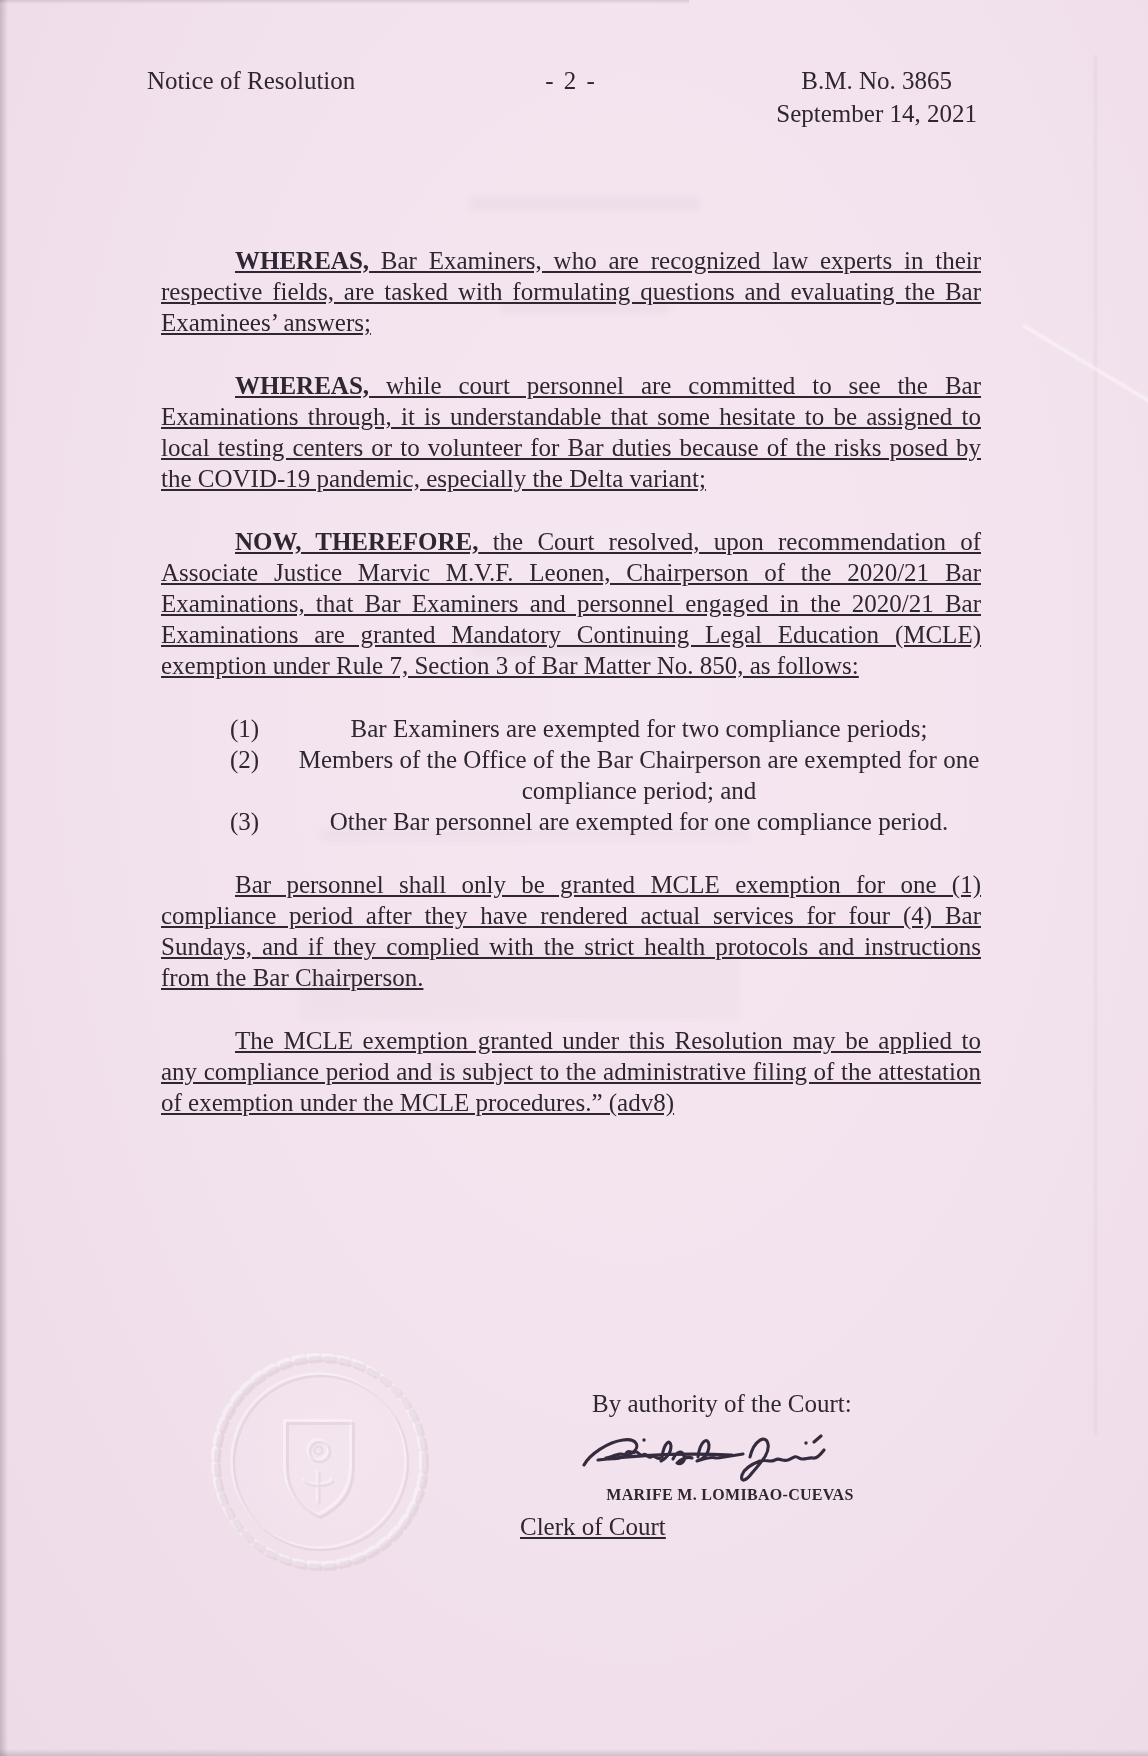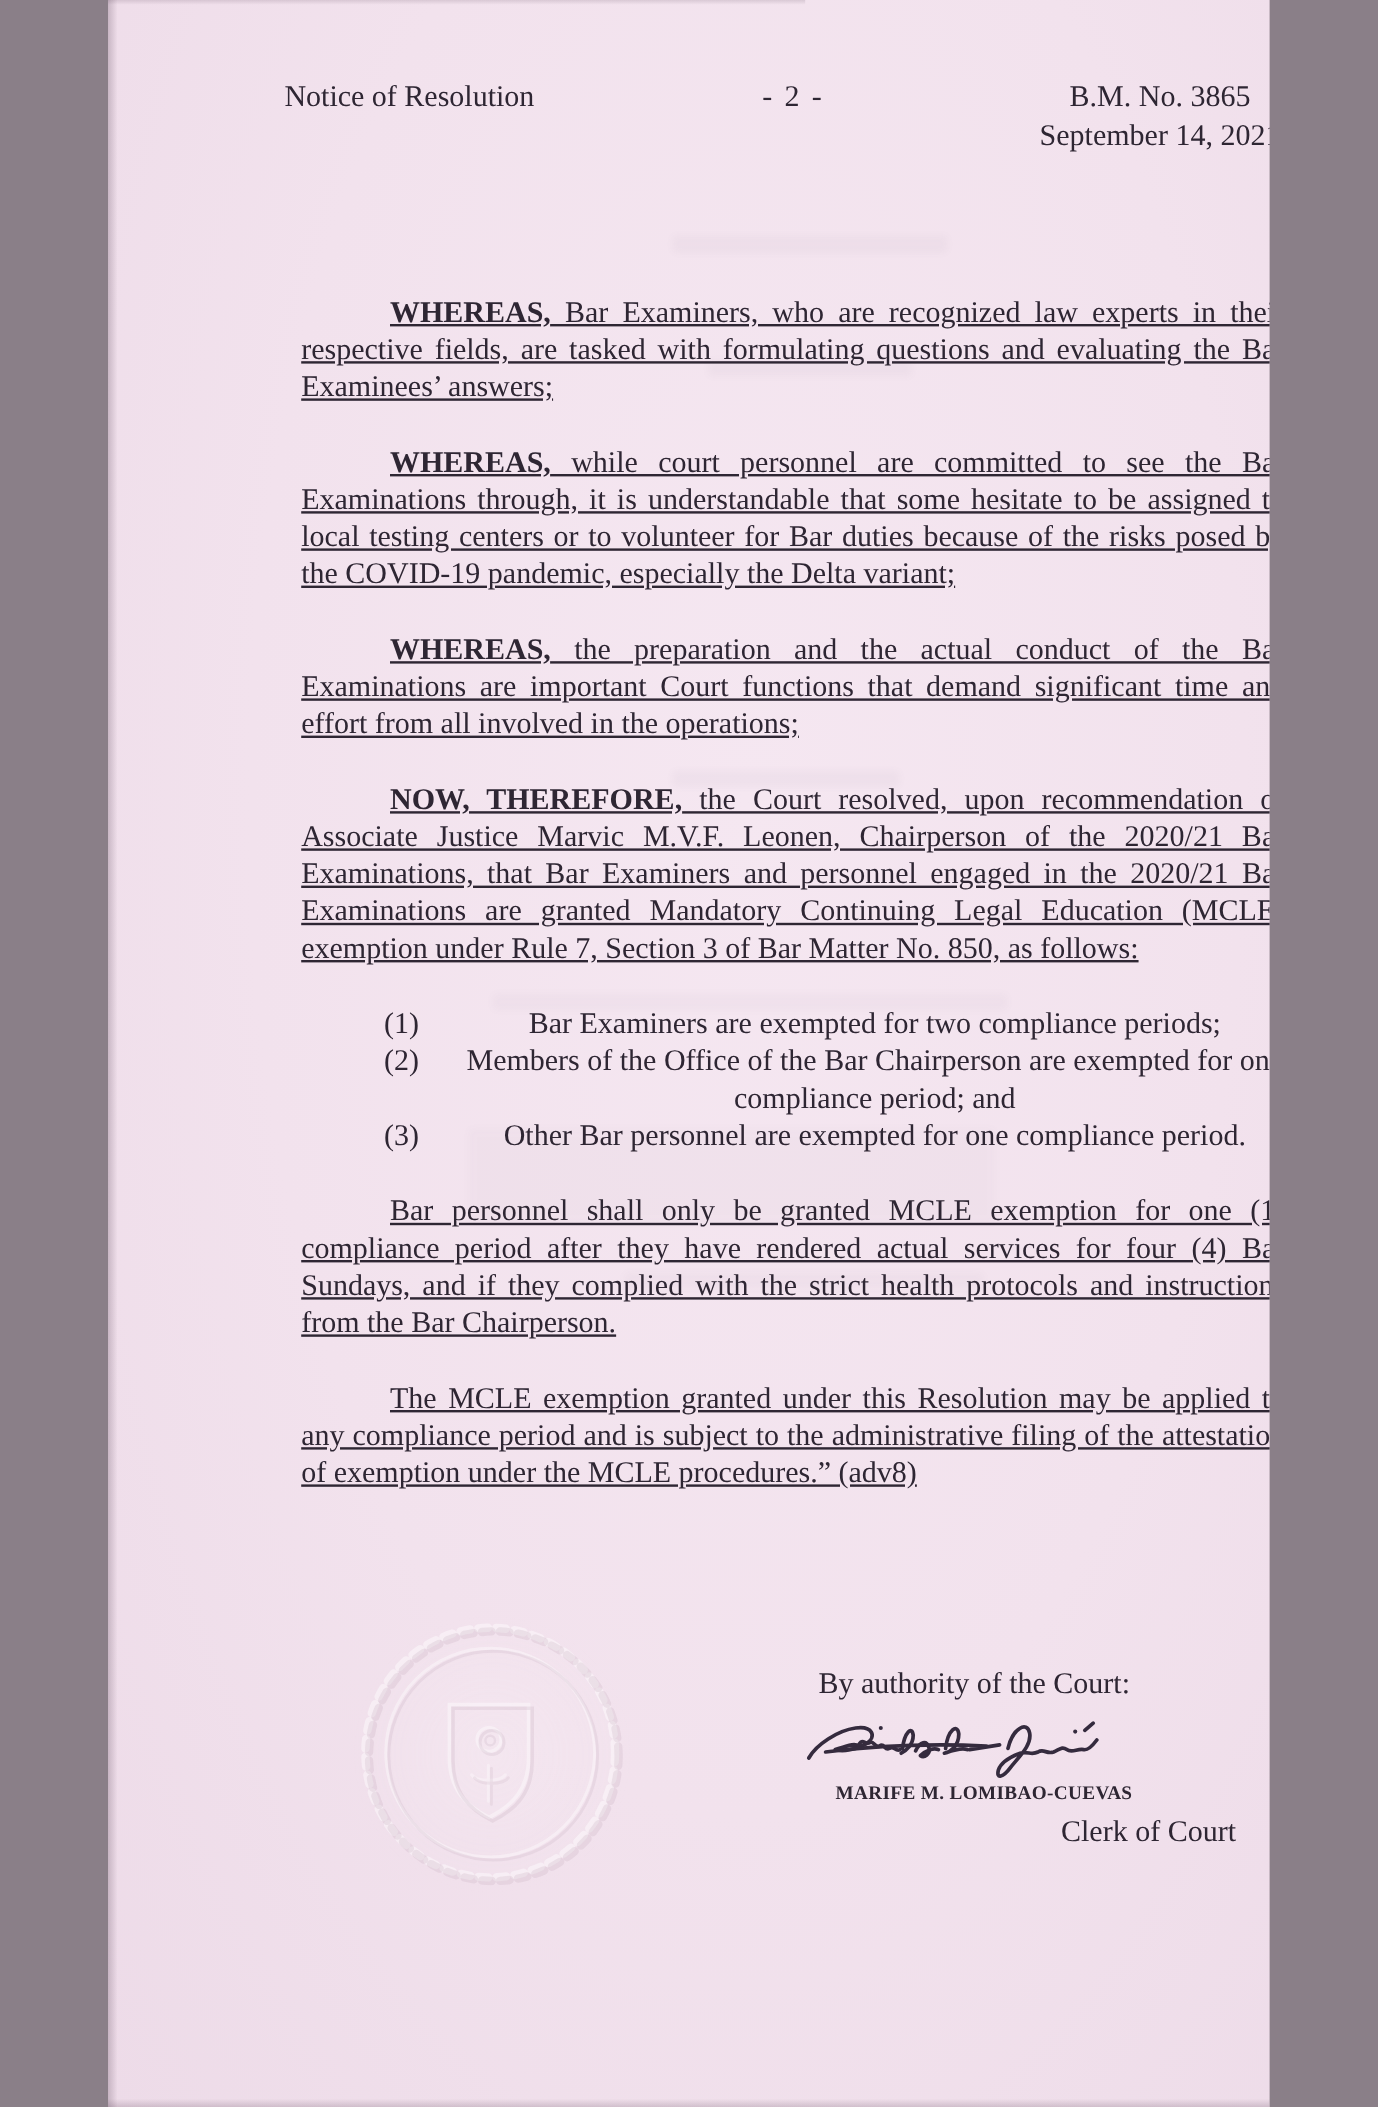--- a/index.html
+++ b/index.html
@@ -1,18 +1,18 @@
 <!DOCTYPE html>
 <html><head>
 <meta charset="utf-8">
 <style>
   html,body{margin:0;padding:0;background:#8a7f88;}
   .page{
     position:relative;
-    width:968px;height:1756px;
+    width:1148px;height:1756px;
     margin:0 auto;
     background:radial-gradient(ellipse at 55% 38%, #f5e7f1 0%, #f2e2ed 55%, #eddbe8 100%);
     font-family:"Liberation Serif","DejaVu Serif",serif;
     color:#2e2633;
     overflow:hidden;
   }
   
   .edge-left{position:absolute;left:0;top:0;width:8px;height:100%;
     background:linear-gradient(90deg,rgba(62,40,60,.22),rgba(62,40,60,0));}
   .edge-bottom{position:absolute;left:0;bottom:0;width:100%;height:7px;
@@ -39,21 +39,21 @@
   .list{margin:0 0 32px 0;}
   .li{display:flex;text-align:left;}
   .li .num{flex:none;width:67px;margin-left:69px;}
   .li .litext{flex:1;text-align:center;}
 
   
   .closing{position:absolute;left:520px;top:1388px;width:420px;
     font-size:25px;line-height:31px;}
   .authority{margin-left:72px;}
   .signame{margin-top:60px;text-align:center;font-weight:bold;font-size:16px;letter-spacing:.3px;}
-  .sigtitle{text-align:right;margin-top:1px;}
+  .sigtitle{text-align:left;margin-top:1px;text-decoration:underline;}
   .signature{position:absolute;left:58px;top:40px;width:252px;height:64px;}
 
   
   .sealwrap{position:absolute;left:198px;top:1340px;width:244px;height:244px;opacity:.6;
     background:radial-gradient(circle,rgba(255,255,255,.28) 0%,rgba(255,255,255,0) 68%);}
 </style>
 </head>
 <body>
 
 <div class="page">
@@ -76,21 +76,20 @@
     <span class="hdr-page">- 2 -</span>
     <div class="hdr-ref">
       <div>B.M. No. 3865</div>
       <div>September 14, 2021</div>
     </div>
   </div>
 
   <div class="bodycol">
     <p class="para"><b>WHEREAS,</b><span> Bar Examiners, who are recognized law experts in their respective fields, are tasked with formulating questions and evaluating the Bar Examinees’ answers;</span></p>
     <p class="para"><b>WHEREAS,</b><span> while court personnel are committed to see the Bar Examinations through, it is understandable that some hesitate to be assigned to local testing centers or to volunteer for Bar duties because of the risks posed by the COVID-19 pandemic, especially the Delta variant;</span></p>
-    <p class="para"><b>WHEREAS,</b><span> the preparation and the actual conduct of the Bar Examinations are important Court functions that demand significant time and effort from all involved in the operations;</span></p>
     <p class="para"><b>NOW, THEREFORE,</b><span> the Court resolved, upon recommendation of Associate Justice Marvic M.V.F. Leonen, Chairperson of the 2020/21 Bar Examinations, that Bar Examiners and personnel engaged in the 2020/21 Bar Examinations are granted Mandatory Continuing Legal Education (MCLE) exemption under Rule 7, Section 3 of Bar Matter No. 850, as follows:</span></p>
 
     <div class="list">
       <div class="li">
         <span class="num">(1)</span>
         <span class="litext">Bar Examiners are exempted for two compliance periods;</span>
       </div>
       <div class="li">
         <span class="num">(2)</span>
         <span class="litext">Members of the Office of the Bar Chairperson are exempted for one compliance period; and</span>

